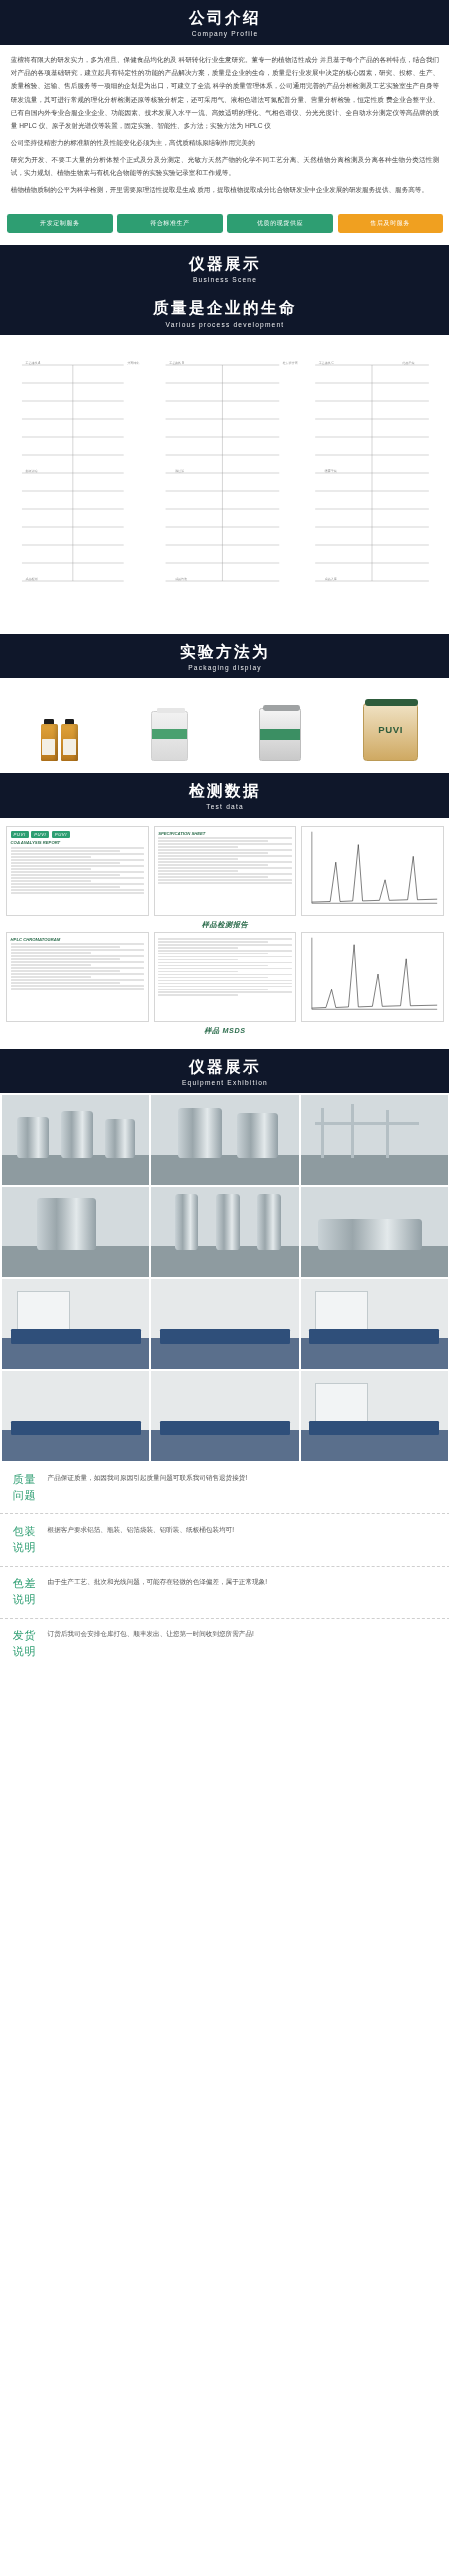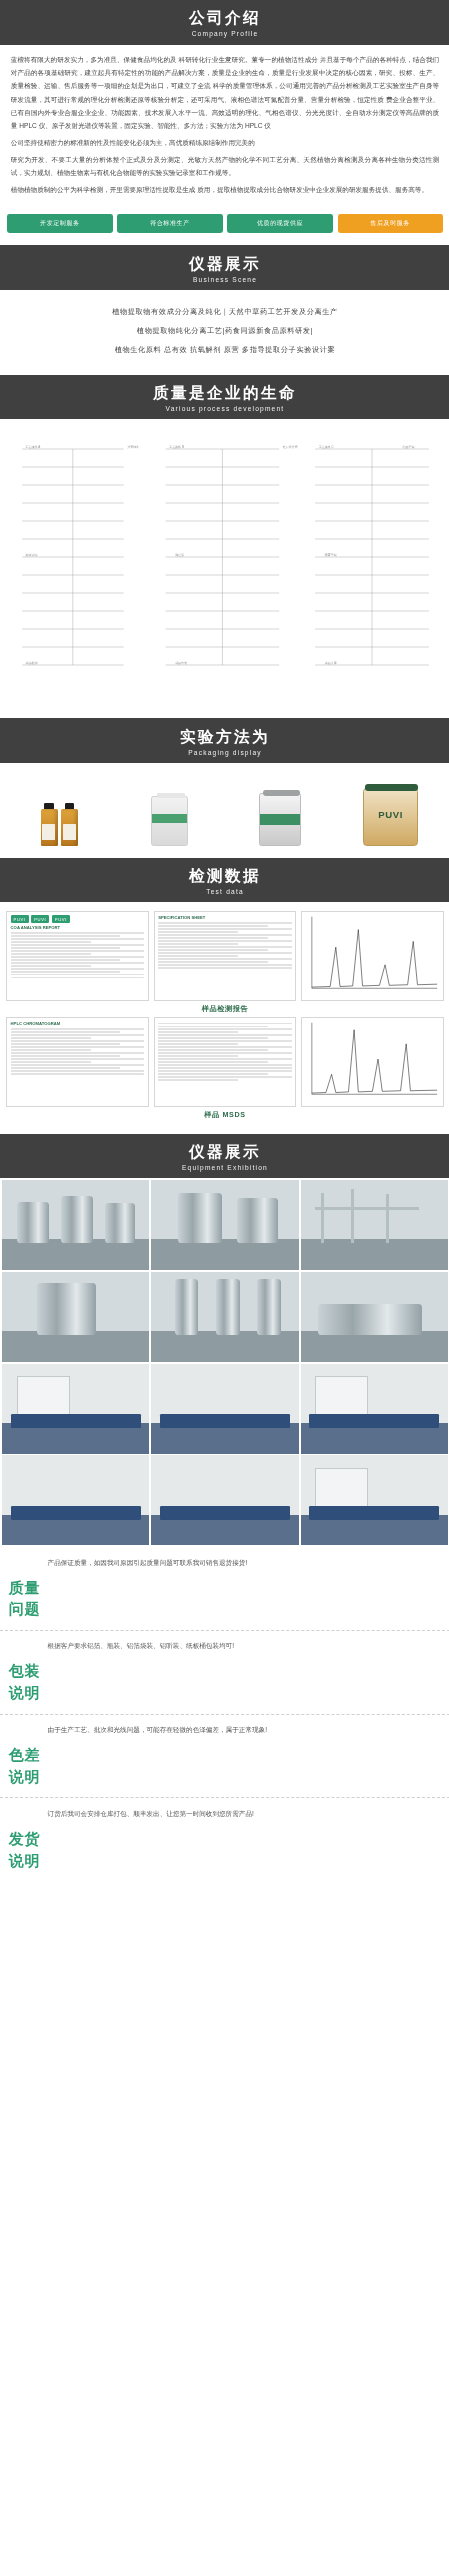--- a/index.html
+++ b/index.html
@@ -6,21 +6,21 @@
   body {
     width: 450px;
     font-family: "Liberation Sans", sans-serif;
     background: #ffffff;
     color: #333;
   }
   .page { width: 450px; position: relative; }
 
   
   .band {
-    background: #404040;
+    background: #0f172a;
     color: #fff;
     text-align: center;
     padding: 8.4px 0 7.2px;
   }
   .band .cn {
     font-size: 15.6px;
     font-weight: bold;
     letter-spacing: 2.4px;
     line-height: 1.3;
   }
@@ -146,20 +146,21 @@
     position: relative;
     border: 0.6px solid #bb9a56;
   }
   .drum .lid { position:absolute; top:-4.8px; left:1.2px; width:53px; height:7.2px; background:#2e5c3c; border-radius:3px;}
   .drum .txt { position:absolute; top:20.4px; width:100%; text-align:center; font-size:9.6px; font-weight:bold; color:#2e5c3c; letter-spacing:0.6px;}
 
   
   .test-area {
     padding: 8.4px 6px 10.8px;
     background: #fff;
+    font-style: italic;
   }
   .test-grid {
     display: grid;
     grid-template-columns: 1fr 1fr 1fr;
     gap: 4.8px;
   }
   .doc {
     border: 0.6px solid #d6d6d6;
     background: #fff;
     height: 90px;
@@ -215,26 +216,25 @@
     display: flex;
     align-items: stretch;
     border-bottom: 0.6px dashed #cfcfcf;
     padding: 9.6px 8.4px;
     gap: 7.2px;
   }
   .nrow:last-child { border-bottom: none; }
   .nlabel {
     flex: 0 0 32px;
     color: #2e9e72;
-    font-size: 15px;
-    font-weight: bold;
+    font-size: 11px;
+    font-weight: normal;
     line-height: 1.45;
     letter-spacing: 0.6px;
     text-align: center;
-    margin-top: 20px;
   }
   .ntext {
     flex: 1;
     font-size: 6.6px;
     line-height: 1.95;
     color: #555;
     text-align: justify;
   }
 </style>
 </head>
@@ -257,25 +257,20 @@
   <div class="tagrow">
     <div class="tag c1">开发定制服务</div>
     <div class="tag c2">符合标准生产</div>
     <div class="tag c3">优质的现货供应</div>
     <div class="tag c4">售后及时服务</div>
   </div>
 
   <div class="band">
     <div class="cn">仪器展示</div>
     <div class="en">Business Scene</div>
-  </div>
-  <div class="scope">
-    <div class="line">植物提取物有效成分分离及纯化｜天然中草药工艺开发及分离生产</div>
-    <div class="line">植物提取物纯化分离工艺|药食同源新食品原料研发|</div>
-    <div class="line">植物生化原料 总有效 抗氧解剂 原营 多指导提取分子实验设计案</div>
   </div>
 
   <div class="band">
     <div class="cn">质量是企业的生命</div>
     <div class="en">Various process development</div>
   </div>
   <div class="flow">
     <div class="flow-img">
       <svg class="flow-svg" viewBox="0 0 740 470" preserveAspectRatio="none">
         <g stroke="#9a9a9a" stroke-width="0.7" fill="none">

